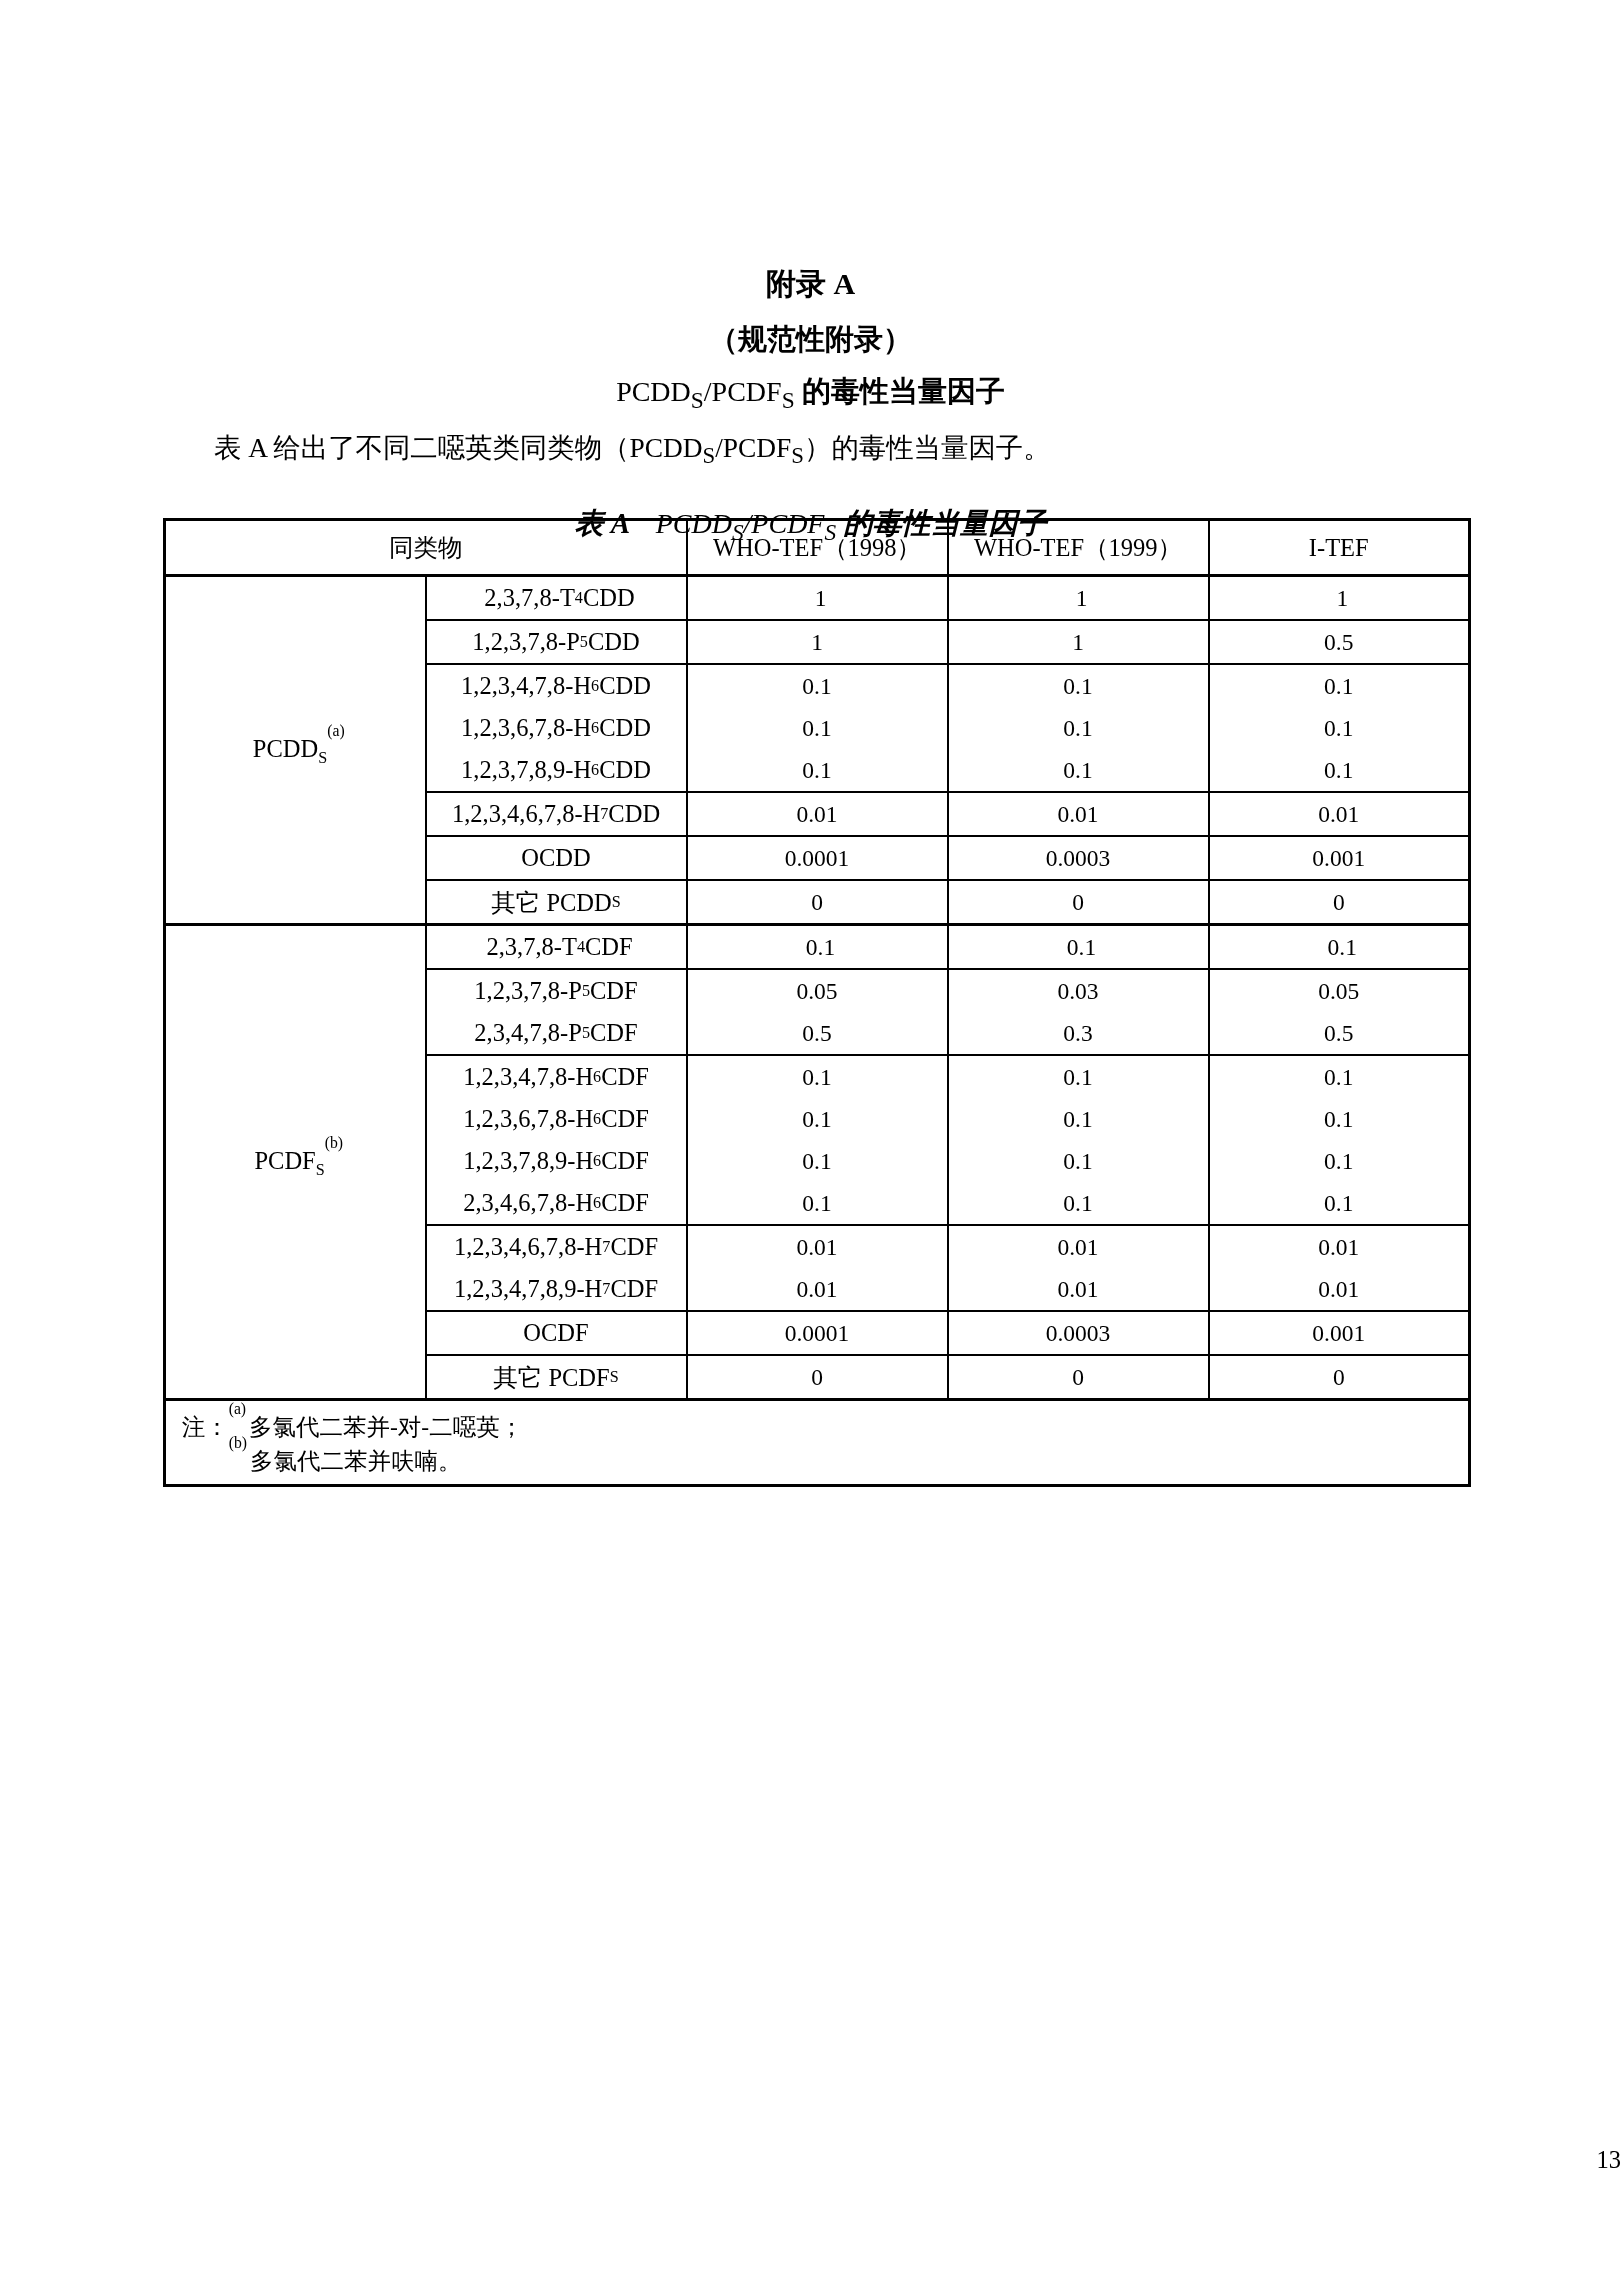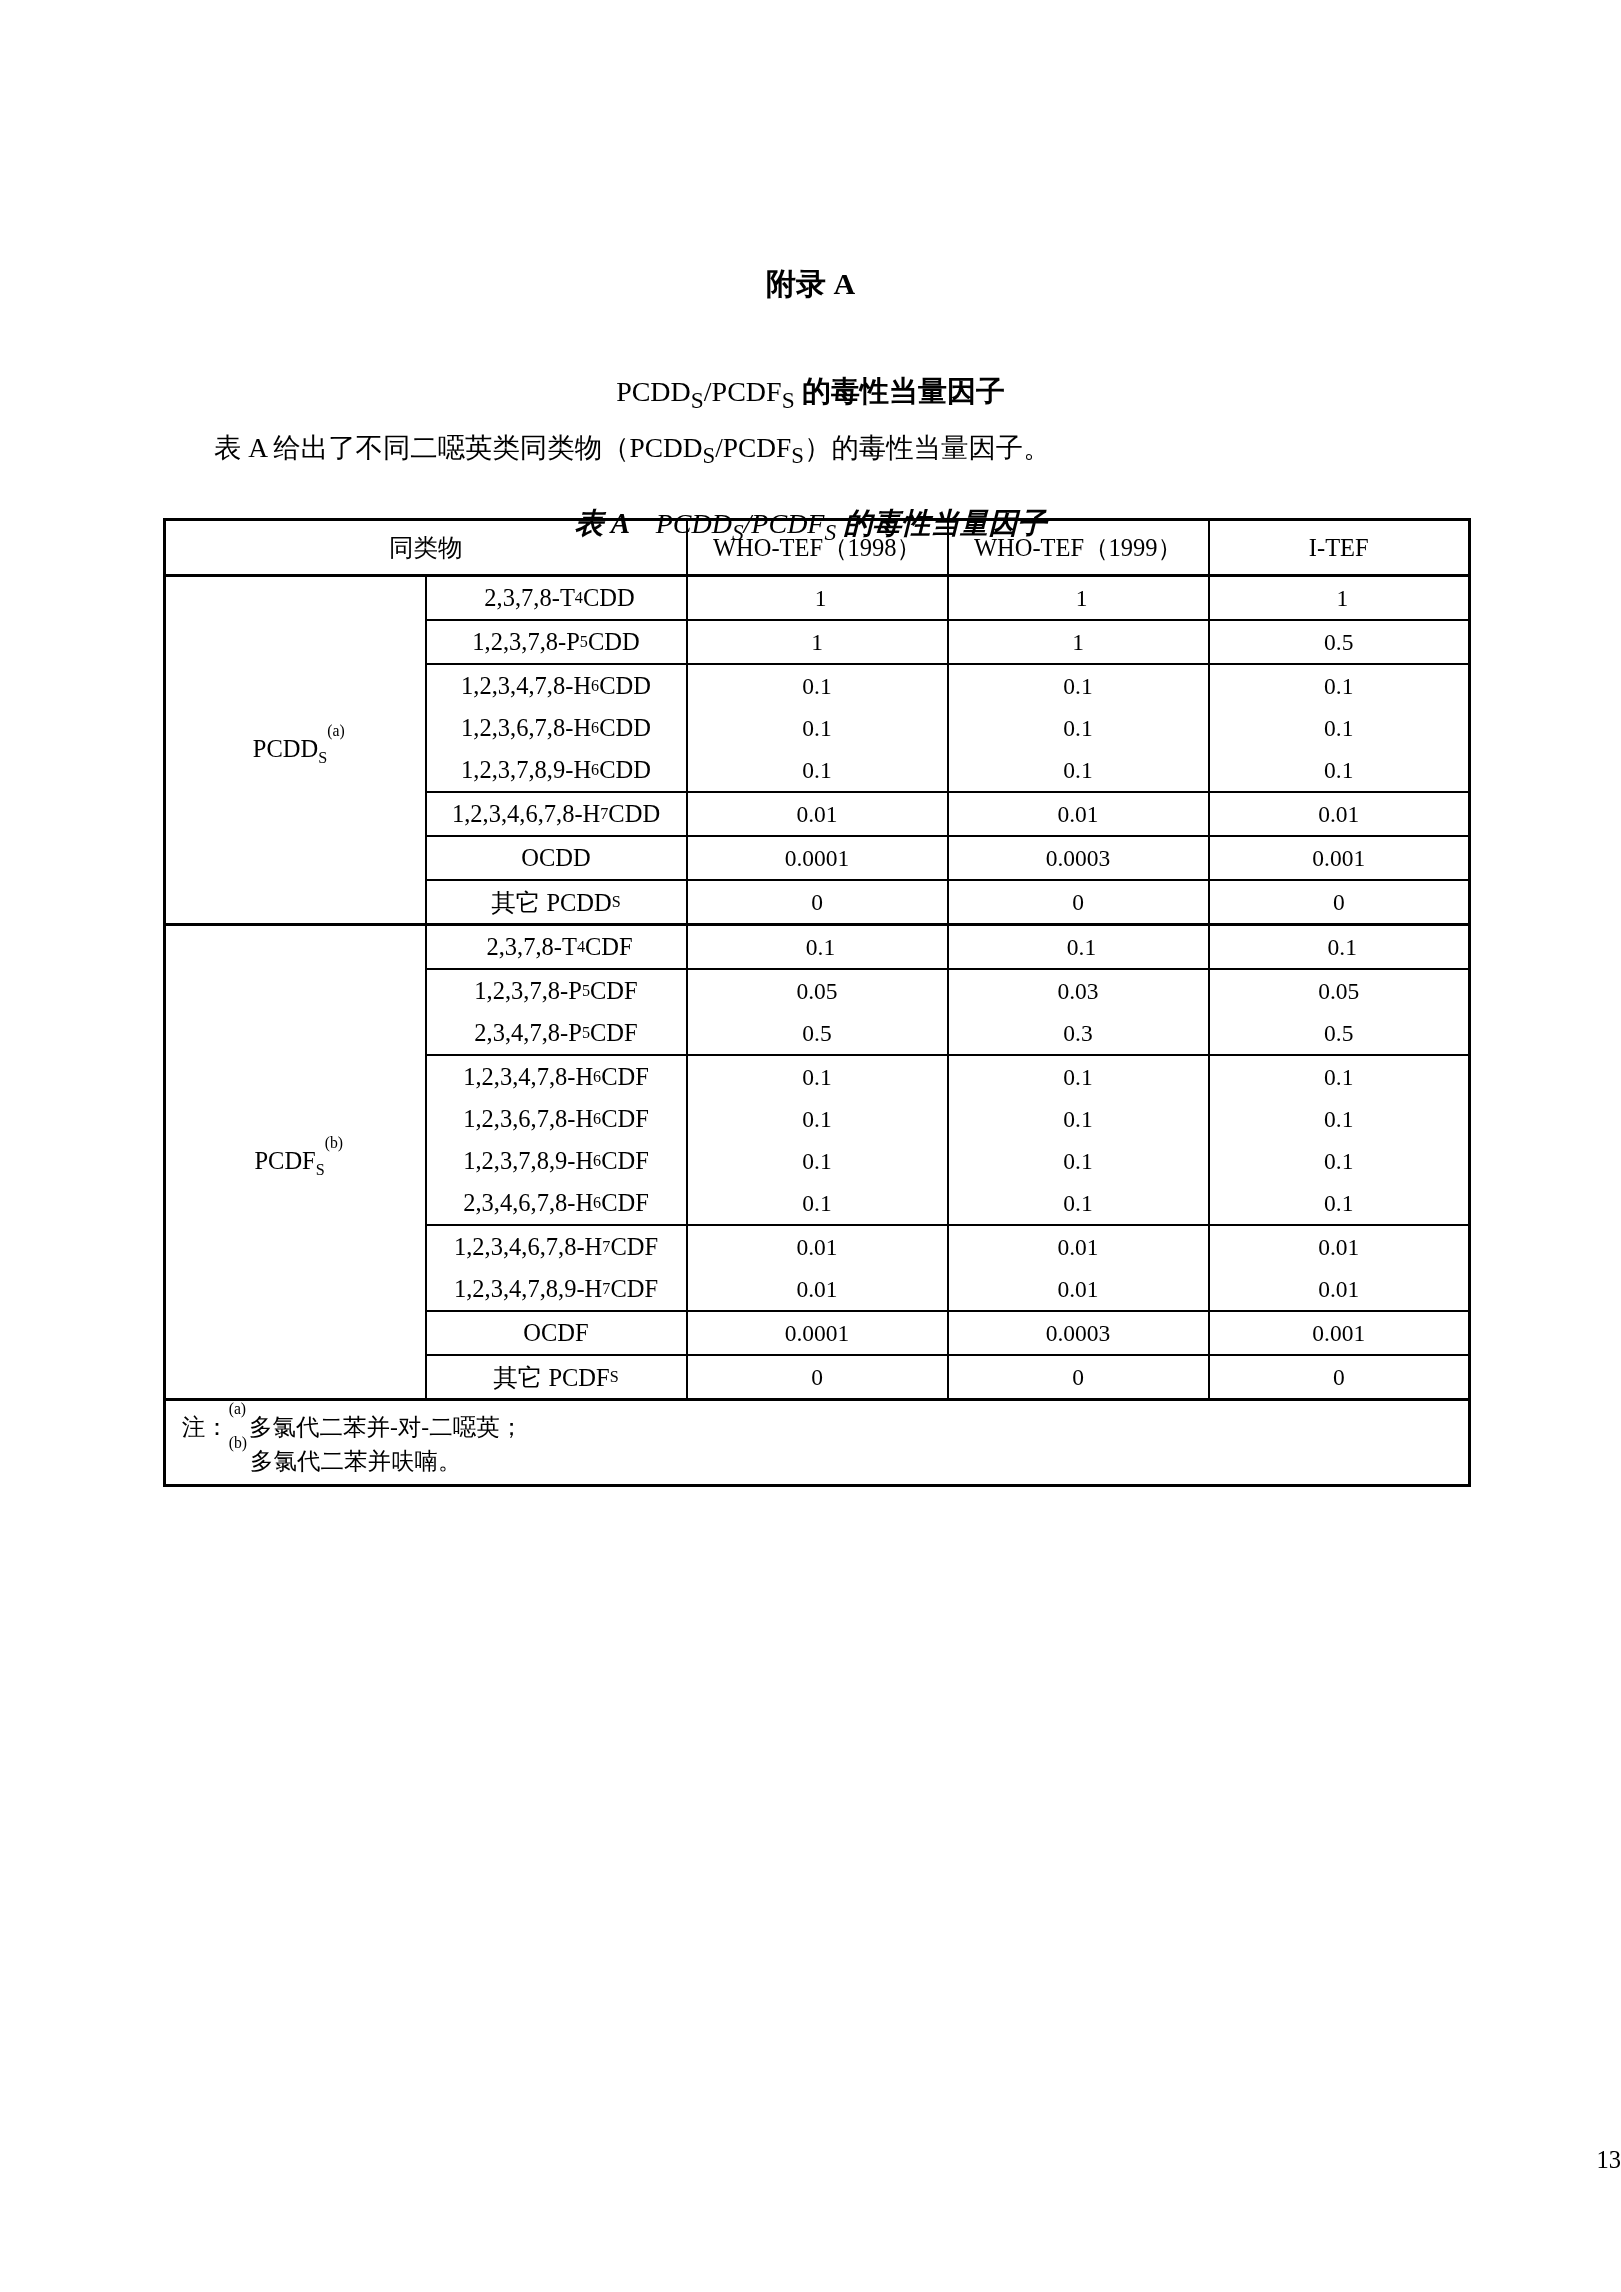--- a/index.html
+++ b/index.html
@@ -74,20 +74,21 @@
     line-height: 35px;
   }
 </style>
 </head>
 <body>
 
 <div class="page">
 
   <div class="h-appendix centered">附录 A</div>
 
+  <div class="h-sub centered">（规范性附录）</div>
 
   <div class="h-main centered"><span class="latin">PCDD<sub>S</sub>/PCDF<sub>S</sub></span><span class="cjk"> 的毒性当量因子</span></div>
 
   <div class="para">表 A 给出了不同二噁英类同类物（PCDD<sub>S</sub>/PCDF<sub>S</sub>）的毒性当量因子。</div>
 
   <div class="table-title centered"><span class="prefix">表 A</span><span class="latin">PCDD<sub>S</sub>/PCDF<sub>S</sub></span><span class="cjk"> 的毒性当量因子</span></div>
 
   <table class="tef-table">
     <colgroup>
       <col style="width:261px">

